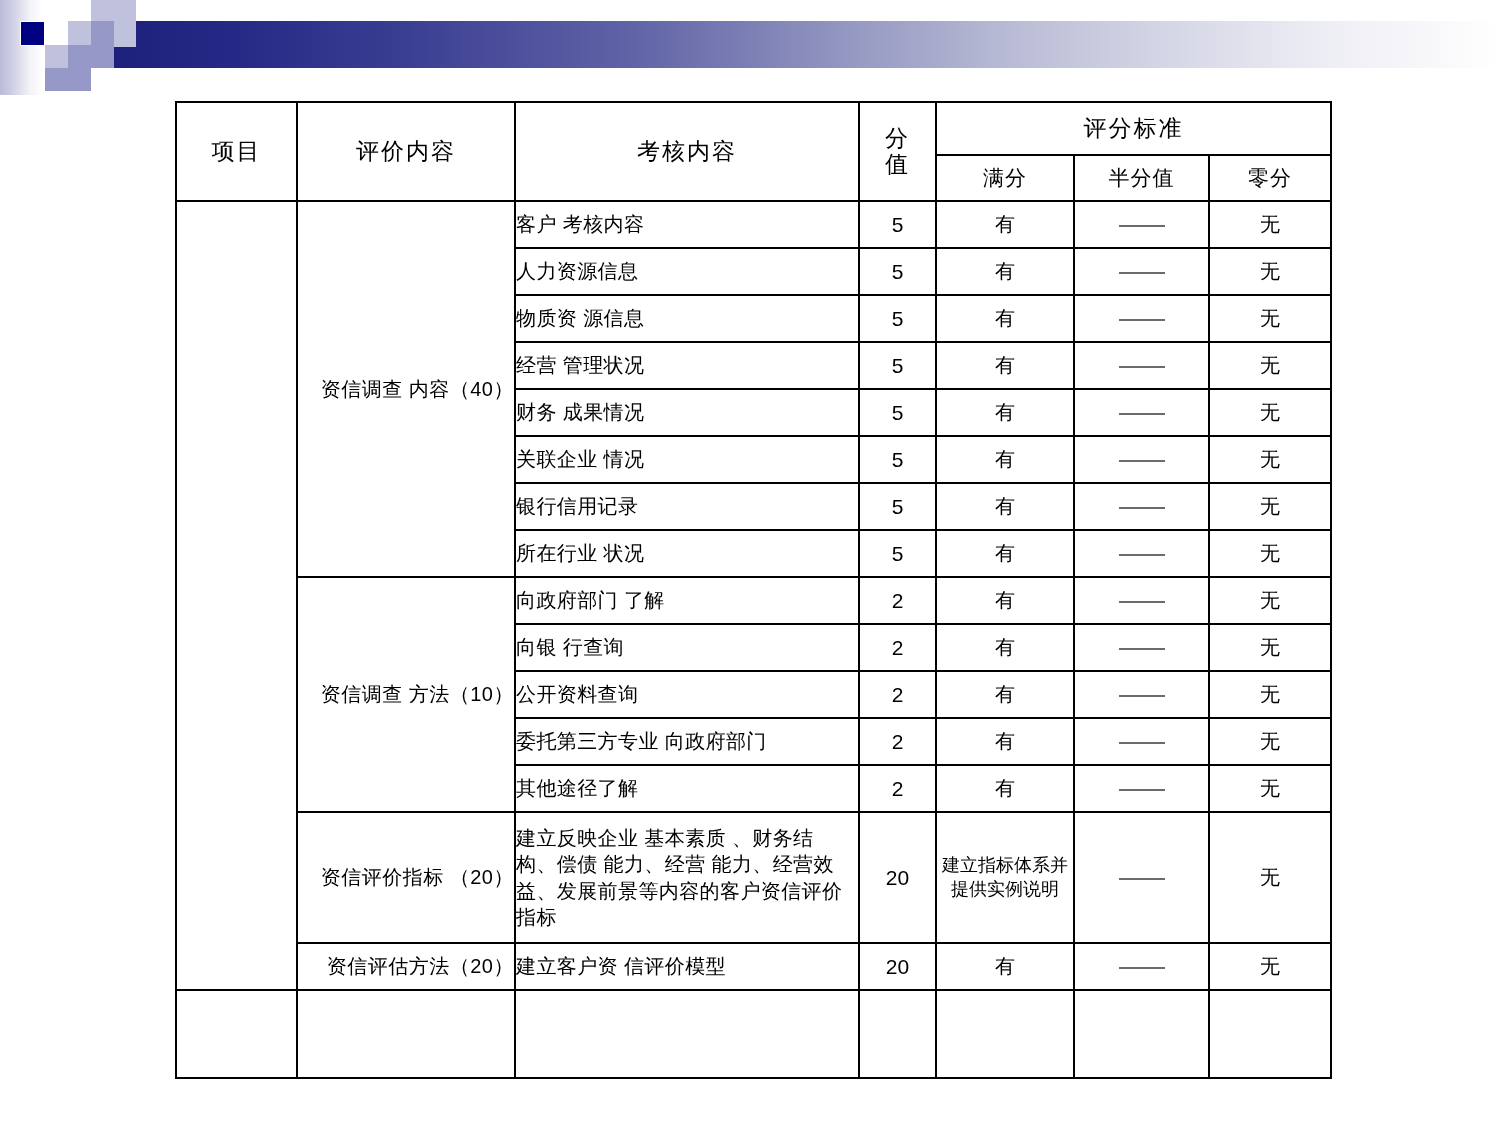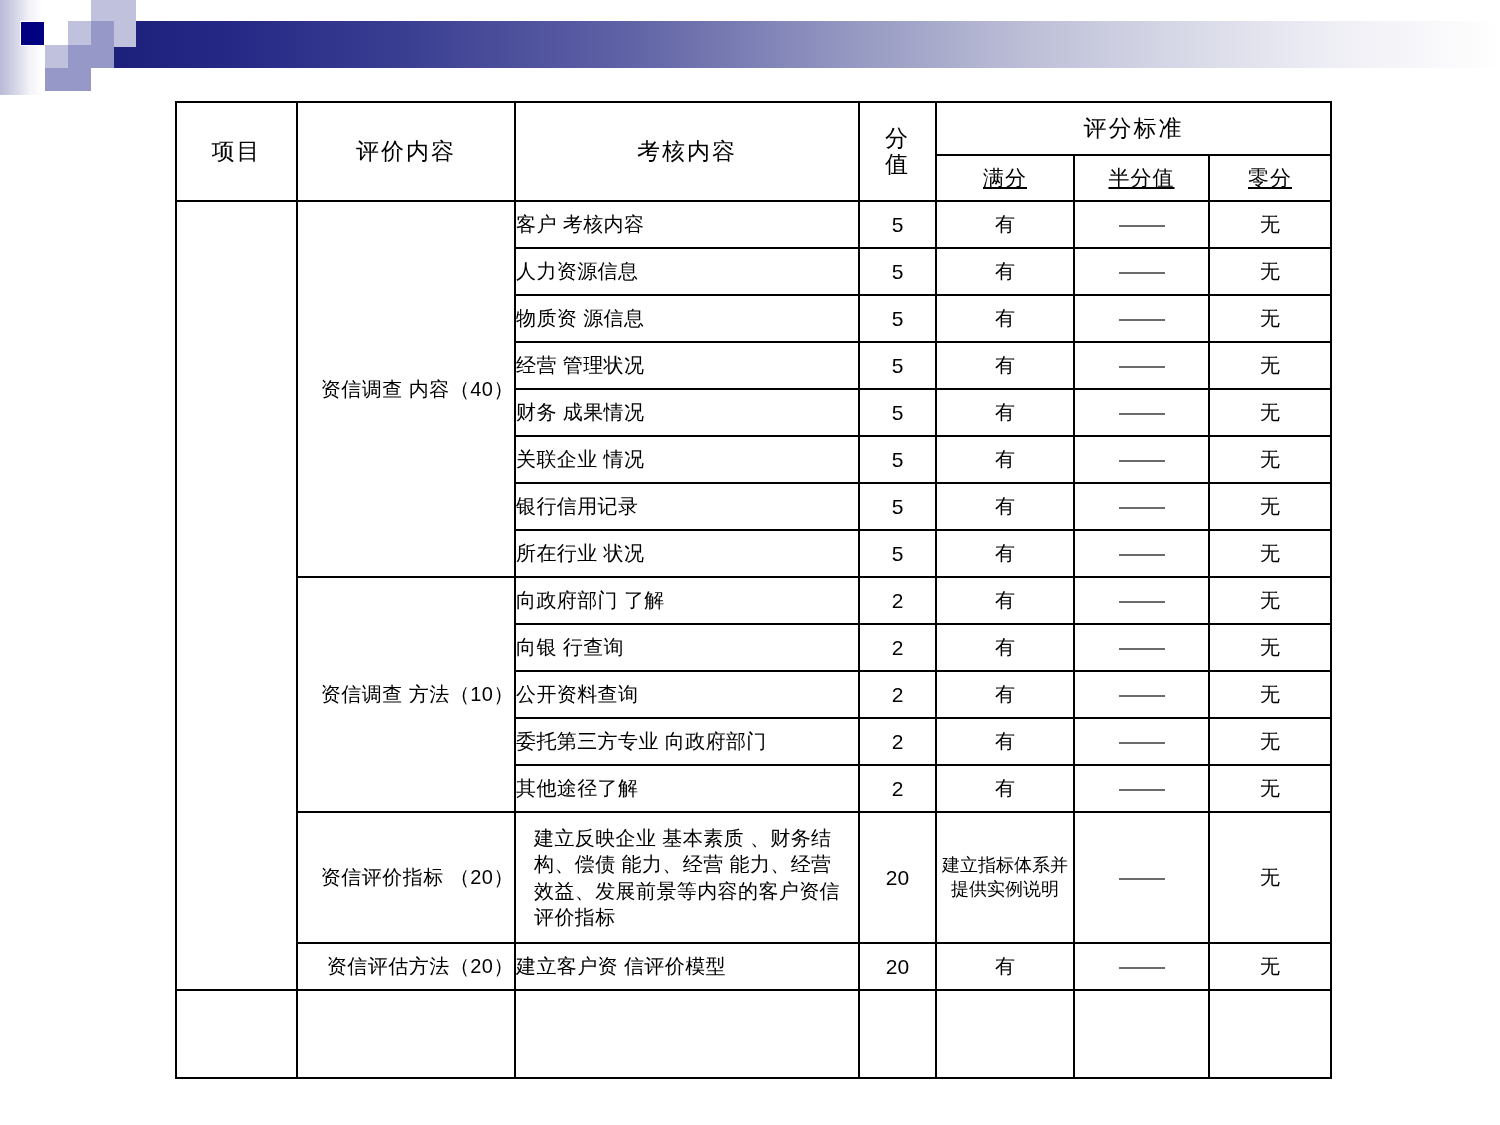--- a/index.html
+++ b/index.html
@@ -99,21 +99,20 @@
     font-weight: bold;
     line-height: 1.12;
   }
   .hd-sub {
     text-align: center;
     vertical-align: middle;
     font-size: 21px;
     font-weight: bold;
     letter-spacing: 1px;
     height: 44px;
-    text-decoration: underline;
   }
   .hd-std {
     text-align: center;
     vertical-align: middle;
     font-size: 23px;
     font-weight: bold;
     letter-spacing: 2px;
     height: 51px;
     margin-top: 44px;
   }
@@ -130,21 +129,21 @@
   }
   td.assess {
     text-align: left;
     vertical-align: middle;
     font-size: 20px;
     padding: 0 0 0 14px;
     letter-spacing: 0.4px;
   }
   td.assess.multi {
     line-height: 1.32;
-    padding: 8px 12px 8px 18px;
+    padding: 8px 12px 8px 0;
   }
   td.num {
     text-align: center;
     vertical-align: middle;
     font-size: 21px;
   }
   td.mark {
     text-align: center;
     vertical-align: middle;
     font-size: 20px;

